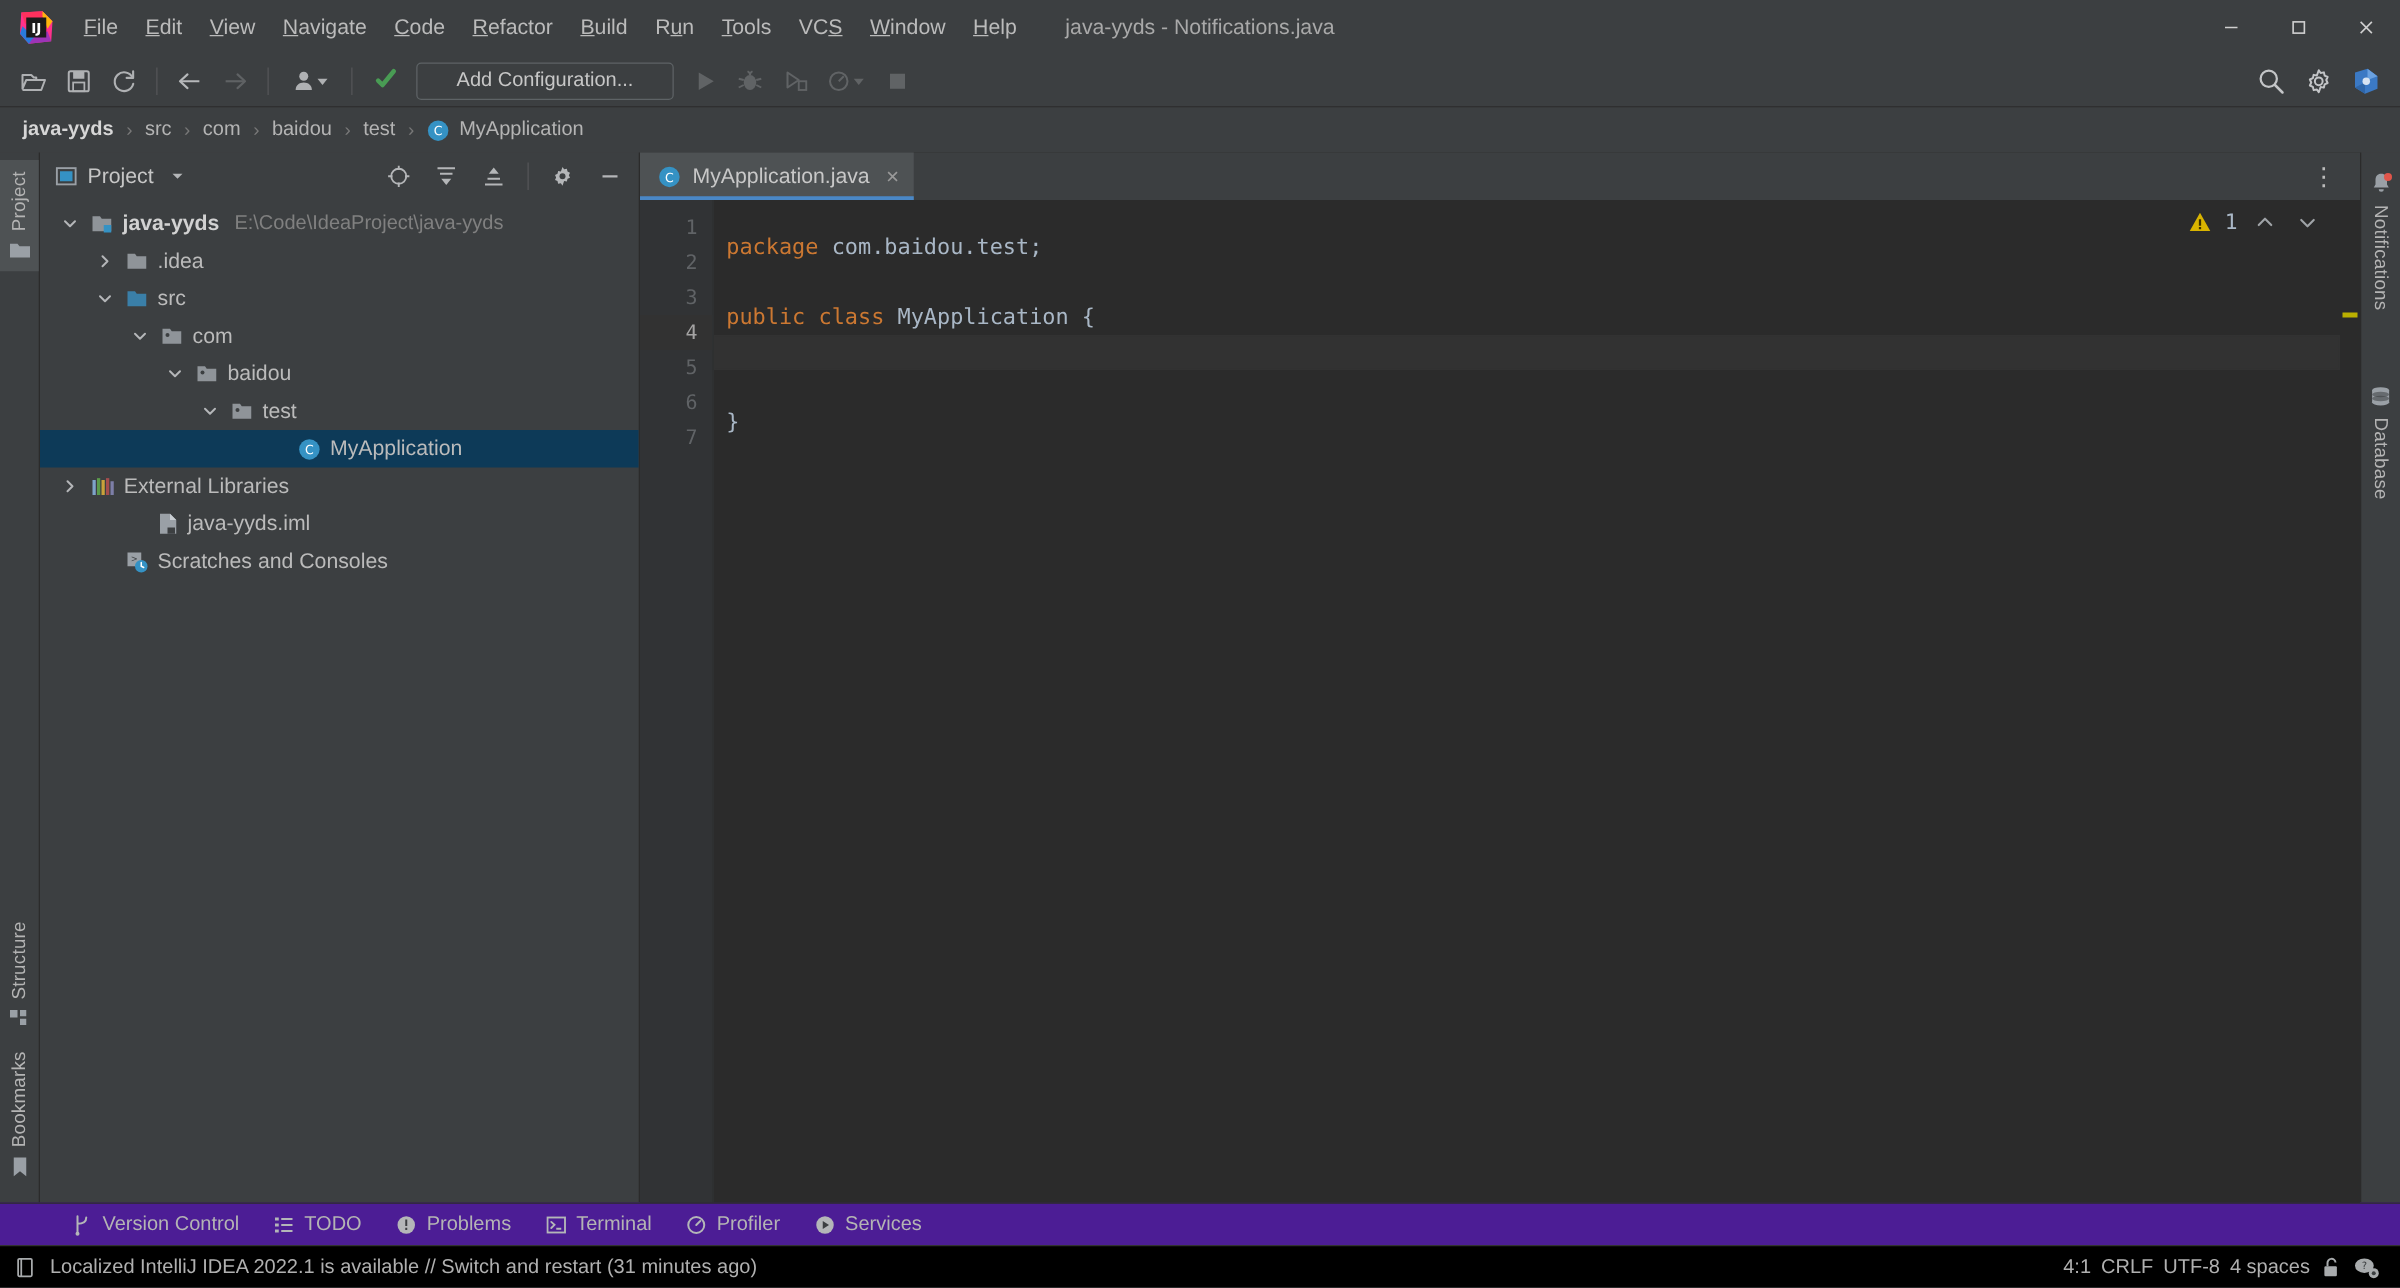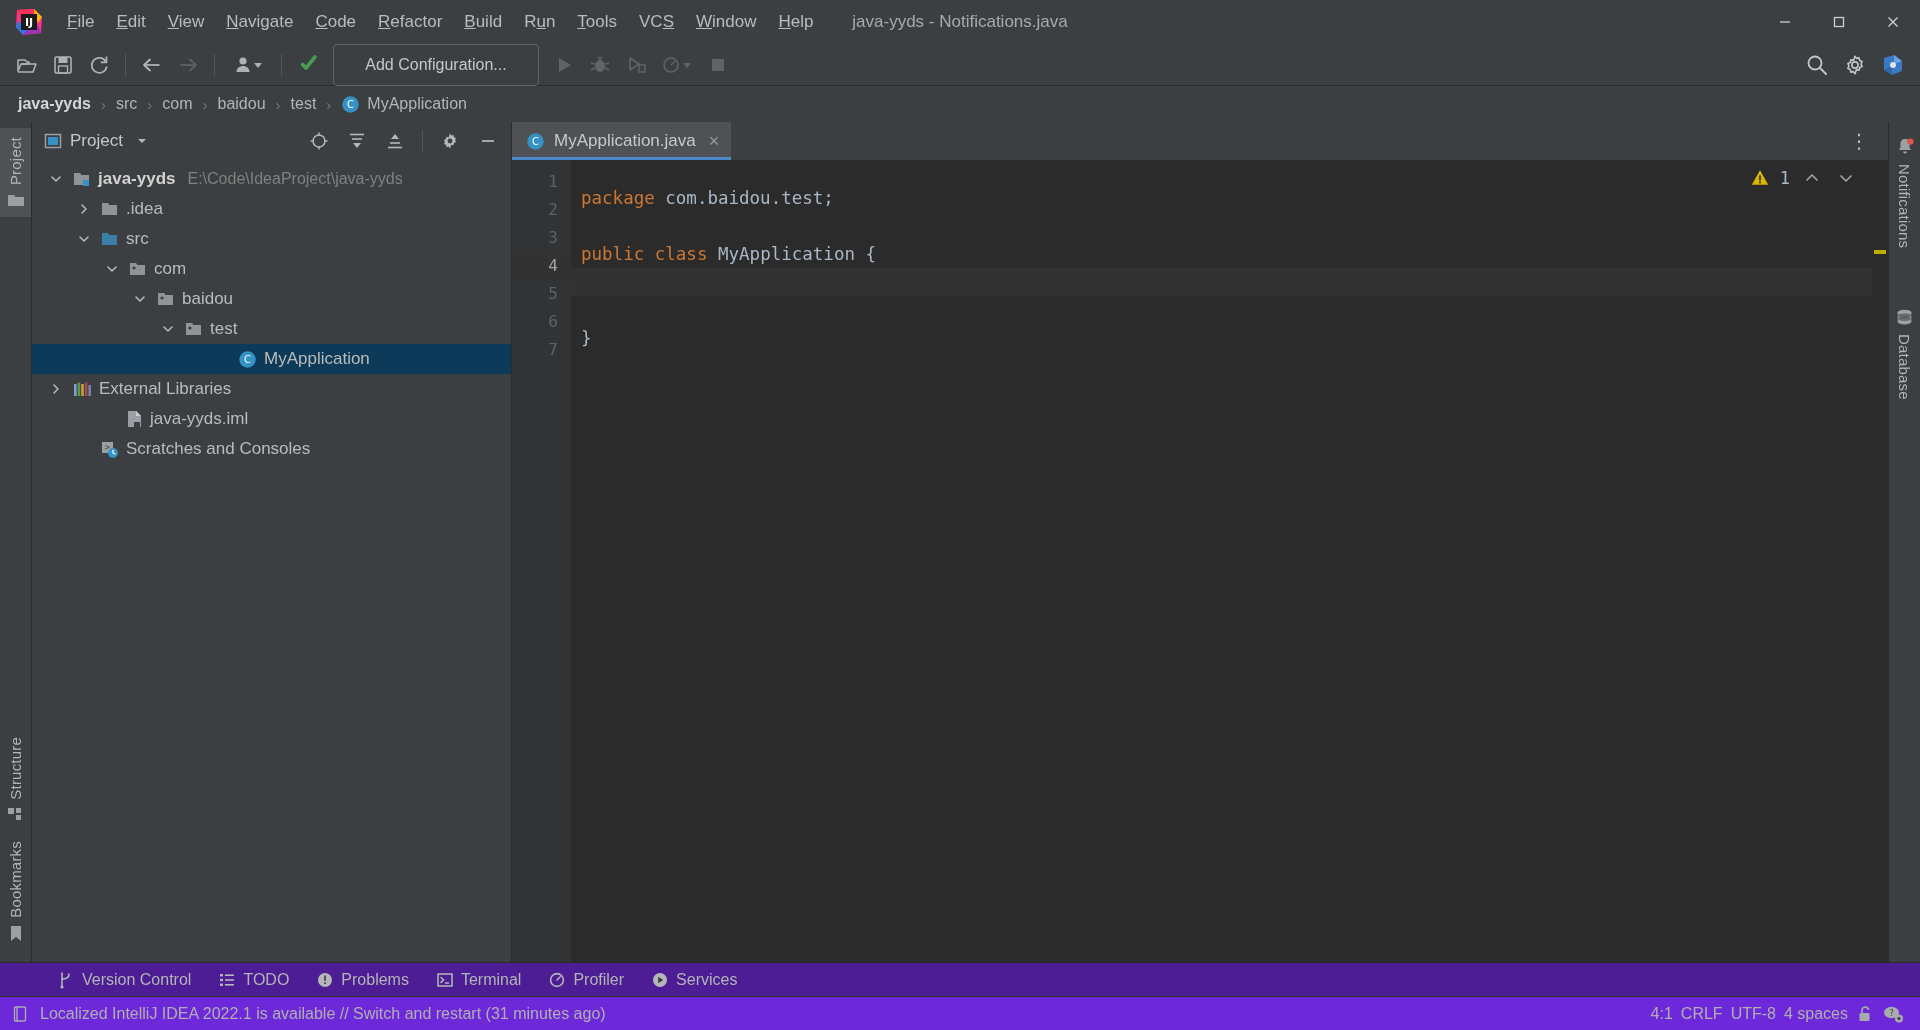--- a/index.html
+++ b/index.html
@@ -36,21 +36,21 @@
     height:42px; flex:0 0 42px; background:#3c3f41;
     display:flex; align-items:center; padding:0 10px; gap:2px;
     border-bottom:1px solid #2b2b2b;
   }
   .tbtn {
     width:34px; height:32px; display:flex; align-items:center; justify-content:center;
     border-radius:3px;
   }
   .tsep { width:1px; height:22px; background:#545658; margin:0 7px; }
   .config-box {
-    height:42px; min-width:206px; border:1px solid #5e6366; border-radius:4px;
+    height:30px; min-width:206px; border:1px solid #5e6366; border-radius:4px;
     display:flex; align-items:center; justify-content:center;
     font-size:16px; color:#c7c7c7; padding:0 12px; margin:0 6px;
   }
   .tbtn.disabled { opacity:0.45; }
   .toolbar-right { margin-left:auto; display:flex; align-items:center; gap:4px; }
 
   
   .breadcrumb {
     height:36px; flex:0 0 36px; background:#3c3f41;
     display:flex; align-items:center; padding:0 14px; gap:0px;
@@ -159,21 +159,21 @@
     height:34px; flex:0 0 34px; background:#4c1d95; display:flex; align-items:center;
     padding-left:44px; gap:0px; border-top:1px solid #2b2b2b;
   }
   .bbtn {
     display:flex; align-items:center; gap:8px; padding:4px 14px; font-size:16px; color:#b4b4b4;
     border-radius:3px;
   }
 
   
   .statusbar {
-    height:34px; flex:0 0 34px; background:#6d28d9; display:flex; align-items:center;
+    height:34px; flex:0 0 34px; background:#000000; display:flex; align-items:center;
     padding:0 12px; gap:10px; font-size:16px; color:#b0b0b0; border-top:1px solid #323232;
   }
   .status-msg { display:flex; align-items:center; gap:10px; }
   .status-right { margin-left:auto; display:flex; align-items:center; gap:0; }
   .status-right .si { padding:2px 4px; }
 
   svg { display:block; }
 </style>
 </head>
 <body>

